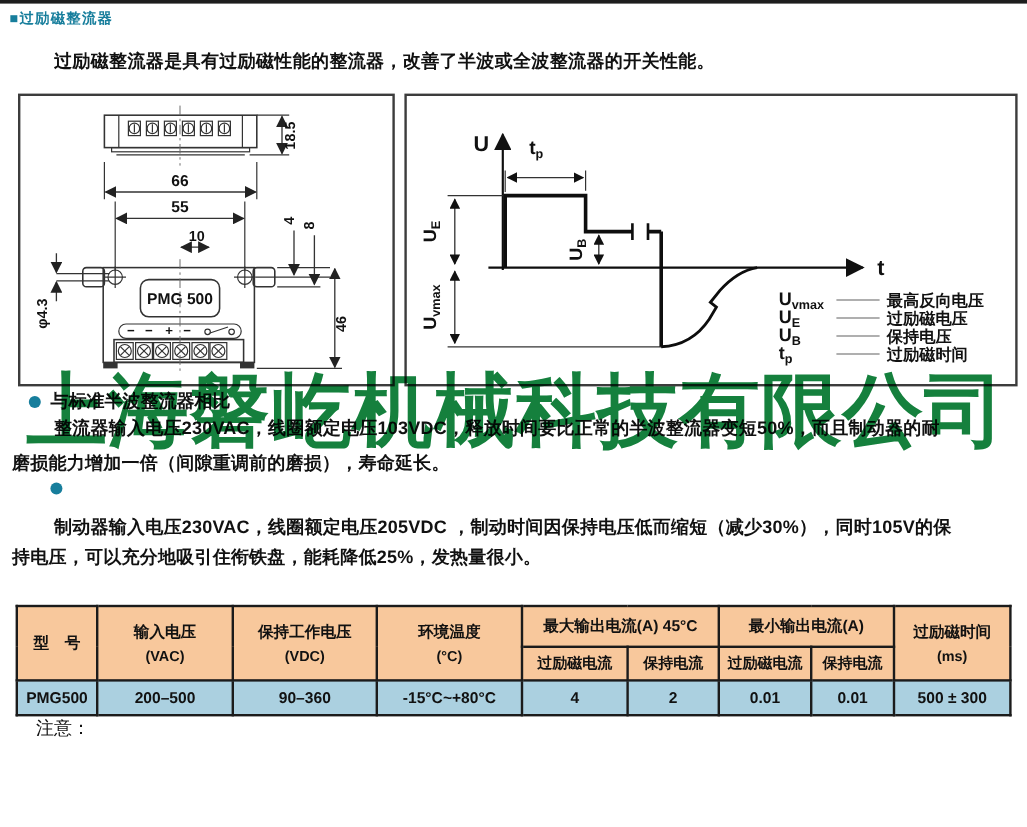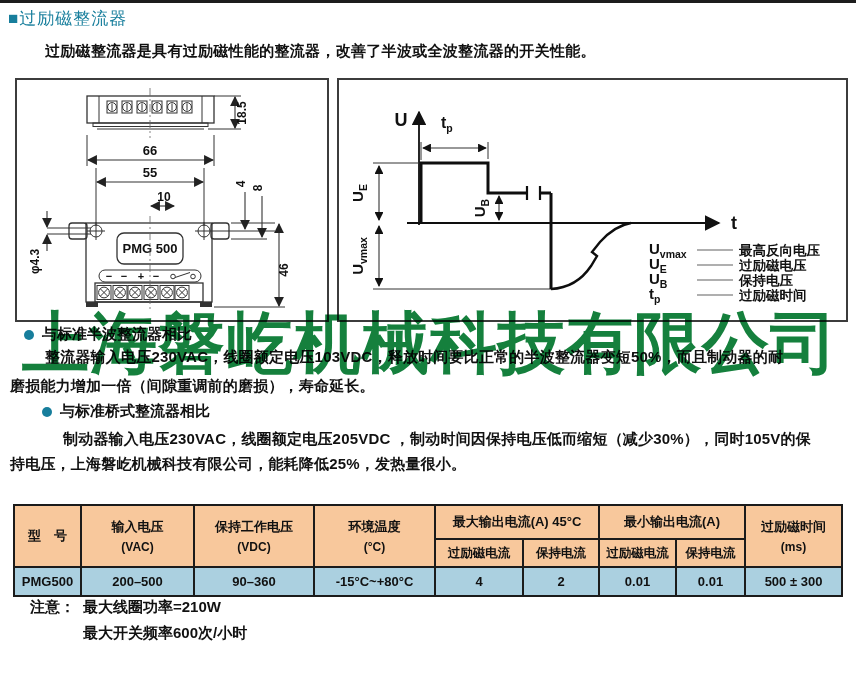--- a/index.html
+++ b/index.html
@@ -7,41 +7,41 @@
     --th-bg:#f8c89c;
     --tr-bg:#abd0e0;
   }
   html,body{margin:0;padding:0}
   body{
     width:856px;height:689px;position:relative;background:#fff;overflow:hidden;
     font-family:"Liberation Sans","DejaVu Sans",sans-serif;color:#111;
   }
   .abs{position:absolute}
   .top-rule{left:0;top:0;width:856px;height:3px;background:#1d1d1d}
-  .title{left:8px;top:7px;font-size:17px;font-weight:normal;color:var(--accent);letter-spacing:1px;white-space:nowrap}
+  .title{left:8px;top:7px;font-size:12px;font-weight:bold;color:var(--accent);letter-spacing:1px;white-space:nowrap}
   .intro{left:45px;top:42px;font-size:15px;font-weight:600;letter-spacing:.3px;white-space:nowrap}
   .diagrams{left:15px;top:78px;display:flex;gap:8px}
   .dbox{border:2px solid #3c3c3c;background:#fff}
   .sec-h{display:flex;align-items:center;gap:8px;font-size:15px;font-weight:bold;white-space:nowrap}
   .dot{width:10px;height:10px;border-radius:50%;background:var(--accent);flex:0 0 auto}
   .pline{font-size:15px;font-weight:600;letter-spacing:.2px;white-space:nowrap}
   .sec1-h{left:24px;top:325px}
   .sec1-l1{left:45px;top:348px}
   .sec1-l2{left:10px;top:377px}
   .sec2-h{left:42px;top:402px}
-  .sec2-l1{left:63px;top:430px}
+  .sec2-l1{left:45px;top:430px}
   .sec2-l2{left:10px;top:455px}
   .spec{left:13px;top:504px;border-collapse:collapse;table-layout:fixed;width:828px}
   .spec td{border:2px solid #1b1b1b;text-align:center;vertical-align:middle;font-weight:bold;padding:0 2px}
   .hd{background:var(--th-bg);font-size:13px}
   .hd .unit{font-size:12px;margin-top:4px;font-weight:bold}
   .hd2{background:var(--th-bg);font-size:12.5px;height:26px}
   .dr td{background:var(--tr-bg);font-size:13px;height:27px}
   .r1{height:34px}
-  .notes{left:30px;top:598px;display:flex;gap:8px;font-size:15px;font-weight:bold}
+  .notes{left:30px;top:598px;display:flex;gap:8px;font-size:15px;font-weight:normal}
   .notes .nlines div{margin-bottom:7px;white-space:nowrap}
   .wm{
     left:22px;top:306px;font-size:67px;line-height:1.1;font-weight:bold;color:#15803d;
     white-space:nowrap;letter-spacing:1px;mix-blend-mode:multiply;z-index:9;pointer-events:none
   }
   svg text{font-family:"Liberation Sans","DejaVu Sans",sans-serif;font-weight:bold;fill:#111}
   .d12{font-size:12px}.d13{font-size:13px}.d11{font-size:11px}
   .s18{font-size:18px}.s16{font-size:16px}.s15{font-size:15px}.s13{font-size:13.5px}
   .sub{font-size:10.5px}
   .thin{stroke:#333;stroke-width:1;fill:none}
@@ -309,24 +309,23 @@
 
 <div class="abs sec-h sec1-h">
   <span class="dot"></span>
   <span>与标准半波整流器相比</span>
 </div>
 <div class="abs pline sec1-l1">整流器输入电压230VAC，线圈额定电压103VDC，释放时间要比正常的半波整流器变短50%，而且制动器的耐</div>
 <div class="abs pline sec1-l2">磨损能力增加一倍（间隙重调前的磨损），寿命延长。</div>
 
 <div class="abs sec-h sec2-h">
   <span class="dot"></span>
-  <span>与标准桥式整流器相比</span>
 </div>
 <div class="abs pline sec2-l1">制动器输入电压230VAC，线圈额定电压205VDC ，制动时间因保持电压低而缩短（减少30%），同时105V的保</div>
-<div class="abs pline sec2-l2">持电压，上海磐屹机械科技有限公司，能耗降低25%，发热量很小。</div>
+<div class="abs pline sec2-l2">持电压，可以充分地吸引住衔铁盘，能耗降低25%，发热量很小。</div>
 
 <table class="abs spec">
   <colgroup>
     <col style="width:67px">
       <col style="width:113px">
       <col style="width:120px">
       <col style="width:121px">
     <col style="width:88px">
       <col style="width:76px">
       <col style="width:77px">
@@ -370,19 +369,15 @@
       <td>2</td>
       <td>0.01</td>
       <td>0.01</td>
       <td>500 ± 300</td>
     </tr>
   </tbody>
 </table>
 
 <div class="abs notes">
   <span>注意：</span>
-  <div class="nlines">
-    <div>最大线圈功率=210W</div>
-    <div>最大开关频率600次/小时</div>
-  </div>
 </div>
 
 <div class="abs wm">上海磐屹机械科技有限公司</div>
 
 </body></html>

